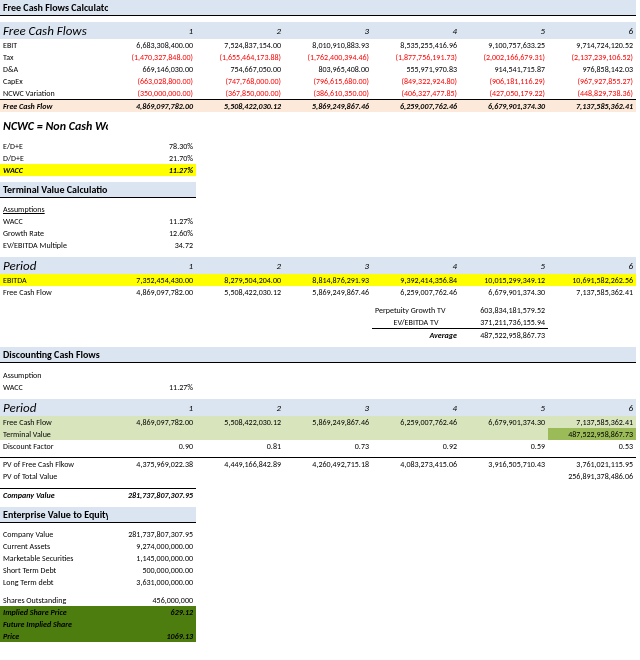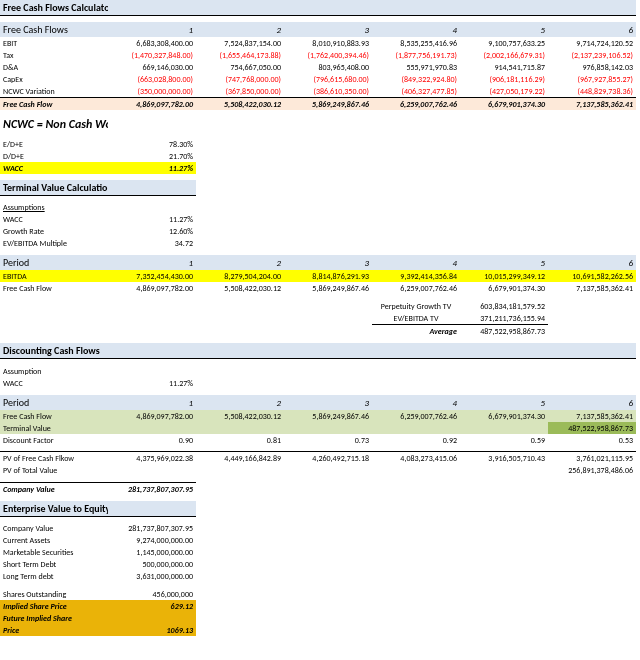--- a/index.html
+++ b/index.html
@@ -3,33 +3,33 @@
 <meta charset="utf-8">
 <style>
   html,body{margin:0;padding:0;background:#fff;font-family:Calibri,Arial,sans-serif;font-size:8px;color:#000}
   body{width:640px}
   .sheet{display:table;border-collapse:collapse;width:636px;table-layout:fixed}
   .row{display:table-row}
   .cell{display:table-cell;padding:1px 3px 1px 3px;vertical-align:middle;height:12px;box-sizing:border-box;overflow:hidden;white-space:nowrap}
   .col-a{width:108px}
   .col-n{width:88px;text-align:right}
   .section-head{background:#dbe5f1;font-weight:bold;font-size:10px;border-bottom:1px solid #000}
-  .sub-head{background:#dbe5f1;font-size:10px}
+  .sub-head{background:#dbe5f1;font-style:italic;font-size:13px}
   .period-head{background:#dbe5f1;font-style:italic;font-size:9px;text-align:right}
   .ital{font-style:italic}
   .bold{font-weight:bold}
   .red{color:#ff0000}
   .bt{border-top:1px solid #000}
   .yellow{background:#ffff00}
   .cream{background:#fde9d9}
   .green{background:#d8e4bc}
   .darkgreen{background:#9bbb59}
   .small{font-size:12px}
   .avg{font-style:italic;font-weight:bold;text-align:right}
-  .price-hl{background:#eab308;font-weight:bold;font-style:italic}
+  .price-hl{background:#4d7c0f;font-weight:bold;font-style:italic}
   .spacer .cell{height:6px}
 </style>
 </head>
 <body>
 
 <div class="sheet">
 
 <div class="row">
       <div class="cell section-head col-a">Free Cash Flows Calculator</div>
       <div class="cell section-head col-n"></div>
@@ -274,21 +274,21 @@
       <div class="cell col-n"></div>
       <div class="cell col-n"></div>
       <div class="cell col-n"></div>
       <div class="cell col-n"></div>
     </div>
 <div class="row">
       <div class="cell col-a"></div>
       <div class="cell col-n"></div>
       <div class="cell col-n"></div>
       <div class="cell col-n"></div>
-      <div class="cell col-n" style="text-align:center">Perpetuity Growth TV</div>
+      <div class="cell col-n" style="text-align:left">Perpetuity Growth TV</div>
       <div class="cell col-n">603,834,181,579.52</div>
       <div class="cell col-n"></div>
     </div>
 <div class="row">
       <div class="cell col-a"></div>
       <div class="cell col-n"></div>
       <div class="cell col-n"></div>
       <div class="cell col-n"></div>
       <div class="cell col-n" style="text-align:center">EV/EBITDA TV</div>
       <div class="cell col-n">371,211,736,155.94</div>

